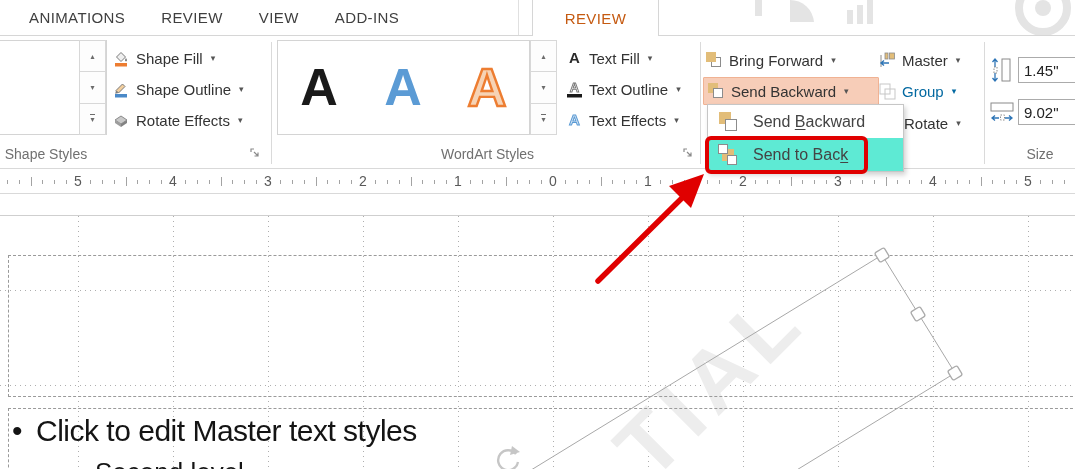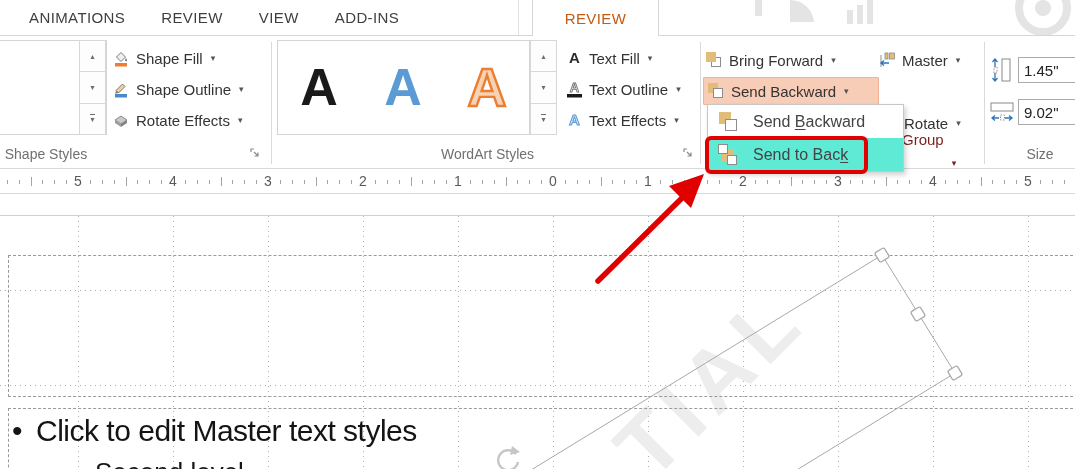--- a/index.html
+++ b/index.html
@@ -28,21 +28,21 @@
   .gallerybox { position:absolute; border:1px solid #d4d4d4; background:#fff; }
   .scrollcol { position:absolute; width:27px; display:flex; flex-direction:column; }
   .scrollbtn { flex:1; border:1px solid #d8d8d8; border-top:none; background:#fdfdfd;
                display:flex; align-items:center; justify-content:center;
                font-size:8px; color:#6c6c6c; }
   .scrollbtn:first-child { border-top:1px solid #d8d8d8; }
   .scrollbtn .bar { border-top:1px solid #6c6c6c; padding-top:1px; line-height:7px; }
   .rbtn { position:absolute; height:28px; display:flex; align-items:center; gap:6px;
           font-size:15px; color:#333; white-space:nowrap; cursor:default; }
   .caret { font-size:9px; color:#555; margin-left:2px; }
-  .disabled, .disabled .caret { color:#7f1d1d;margin-top:48px; }
+  .disabled, .disabled .caret { color:#0369a1; }
   .abc-tile { position:absolute; left:16px; top:21px; width:52px; height:58px;
               border:2px solid #e8762c; border-radius:10px; background:#fff;
               display:flex; align-items:center; justify-content:center; font-size:15px; color:#222; }
   .peach { background:#f7cdb8; border:1px solid #f0b293; border-radius:1px; }
   
   .sq { position:absolute; width:10px; height:10px; }
   .sq.white { background:#fff; border:1px solid #8c8c8c; }
   .sq.tan { background:#e2bd79; }
   .layericon { position:relative; width:17px; height:17px; flex:0 0 17px; }
   

